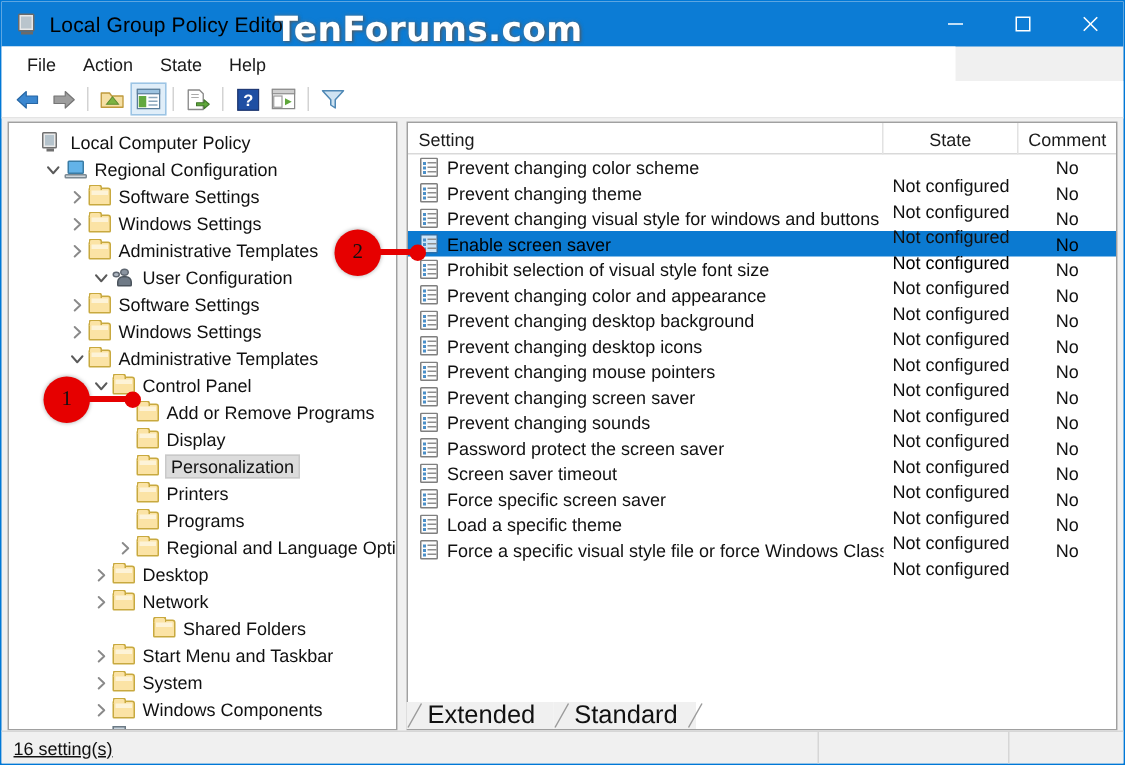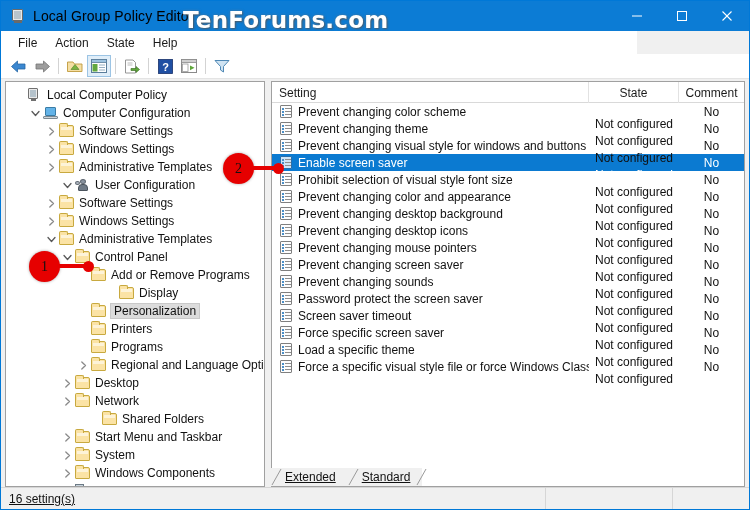--- a/index.html
+++ b/index.html
@@ -280,21 +280,21 @@
   #lv-header .hc.c-setting { width: 317px; }
   #lv-header .hc.c-state   { width: 90px; justify-content: center; padding-left: 0; }
   #lv-header .hc.c-comment { width: 65px; justify-content: center; padding-left: 0; border-right: none; }
 
   .lv-row {
     display: flex; align-items: center;
     height: 17px;
     font-size: 12px;
     color: #111;
   }
-  .lv-row.sel { background: #0b7ad1; color: #ffffff; }
+  .lv-row.sel { background: #0b7ad1; color: #000000; }
   .cell-setting {
     width: 317px;
     display: flex; align-items: flex-start;
     padding-left: 8px;
     white-space: nowrap;
     overflow: hidden;
   }
   .cell-state { width: 90px; text-align: center; margin-top: 24px; }
   .cell-comment { width: 65px; text-align: center; }
 
@@ -323,25 +323,24 @@
     position: absolute; left: 270px; top: 467px;
     height: 18px;
     display: flex;
     align-items: flex-end;
     z-index: 5;
   }
   .tab {
     position: relative;
     height: 18px;
     padding: 0 12px 0 14px;
-    font-size: 12px;
+    font-size: 17px;
     color: #111;
     display: flex; align-items: center;
     background: #f0f0f0;
-    text-decoration: underline;
   }
   .tab .slashL, .tab .slashR {
     position: absolute; top: 0; width: 12px; height: 18px;
   }
   .tab .slashL { left: 0; }
   .tab .slashR { right: -6px; }
   .tab svg { display: block; }
 
   
   #statusbar {
@@ -510,21 +509,21 @@
               <svg width="9" height="9" viewBox="0 0 9 9">
                 <path d="M1 2.5 L4.5 6.5 L8 2.5" fill="none" stroke="#5a5a5a" stroke-width="1.3" stroke-linecap="round" stroke-linejoin="round"></path>
               </svg>
             </span>
             <span class="ticon">
               <span class="ico-comp">
                 <span class="m"></span>
                 <span class="b"></span>
               </span>
             </span>
-            <span class="tlabel">Computer Configuration</span>
+            <span class="tlabel">Regional Configuration</span>
           </div>
           <div class="tnode" style="padding-left: 38px;">
             <span class="tchev">
               <svg width="9" height="9" viewBox="0 0 9 9">
                 <path d="M2.8 1 L6.5 4.5 L2.8 8" fill="none" stroke="#8a8a8a" stroke-width="1.3" stroke-linecap="round" stroke-linejoin="round"></path>
               </svg>
             </span>
             <span class="ticon">
               <span class="folder"></span>
             </span>
@@ -611,21 +610,21 @@
             </span>
             <span class="tlabel">Control Panel</span>
           </div>
           <div class="tnode" style="padding-left: 70px;">
             <span class="tchev"></span>
             <span class="ticon">
               <span class="folder"></span>
             </span>
             <span class="tlabel">Add or Remove Programs</span>
           </div>
-          <div class="tnode" style="padding-left: 70px; margin-left: 28px;">
+          <div class="tnode" style="padding-left: 70px;">
             <span class="tchev"></span>
             <span class="ticon">
               <span class="folder"></span>
             </span>
             <span class="tlabel">Display</span>
           </div>
           <div class="tnode" style="padding-left: 70px;">
             <span class="tchev"></span>
             <span class="ticon">
               <span class="folder"></span>

